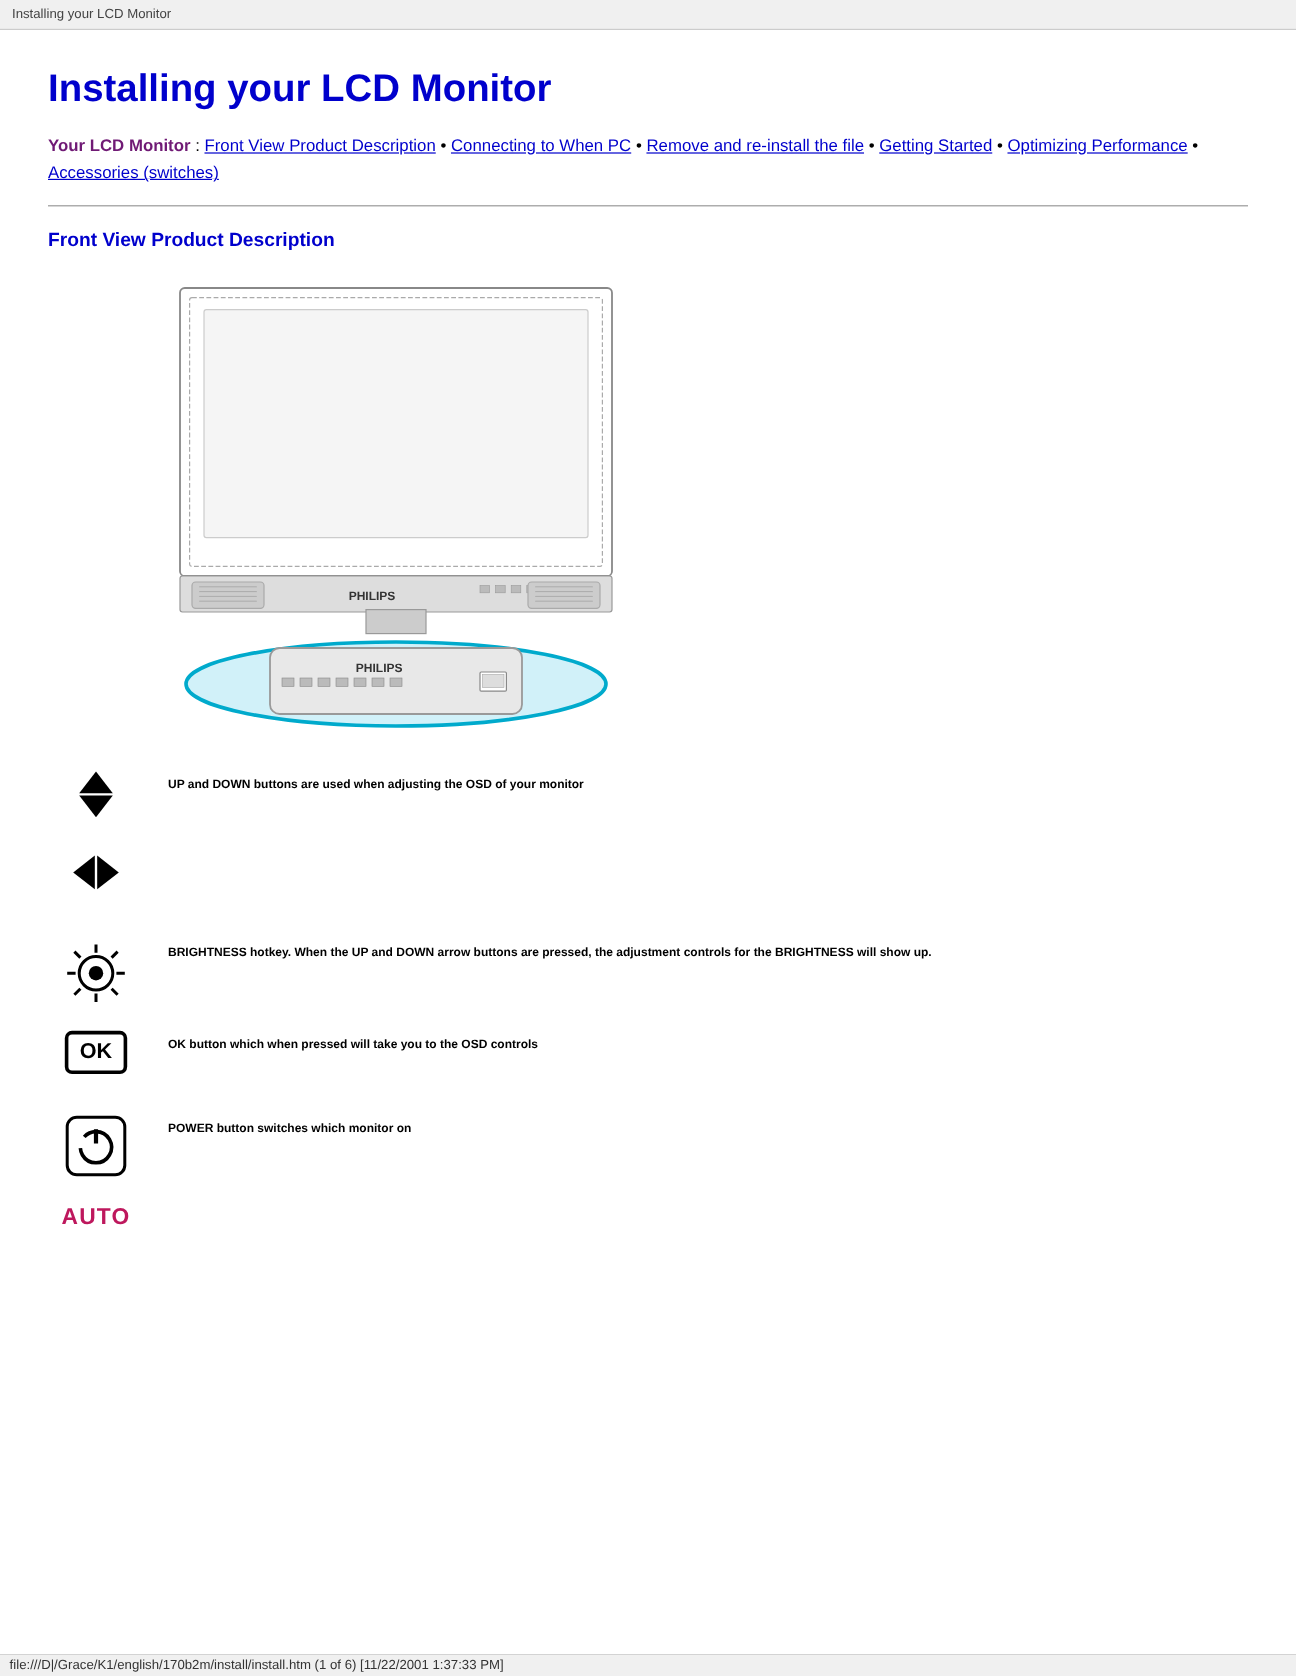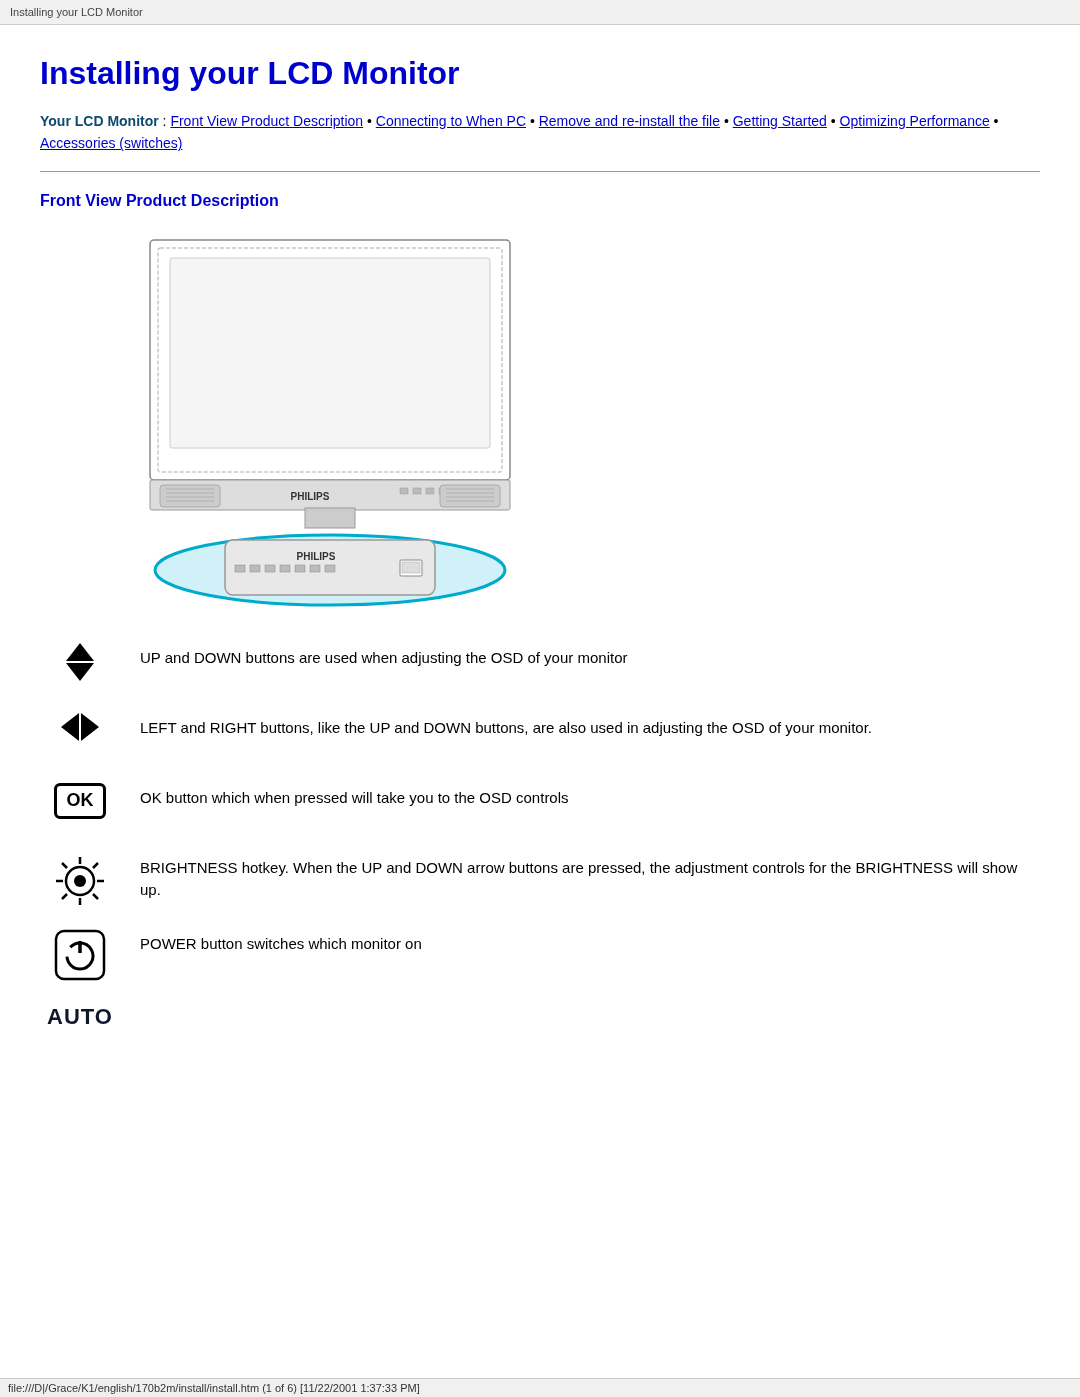--- a/index.html
+++ b/index.html
@@ -32,21 +32,21 @@
       margin-top: 10px;
     }
 
     .nav-links {
       font-size: 14px;
       line-height: 1.6;
       margin-bottom: 16px;
     }
 
     .nav-links strong {
-      color: #0c4a6e;
+      color: #701a75;
       margin-top: 38px;
     }
 
     .nav-links a {
       color: #0000cc;
       text-decoration: underline;
     }
 
     hr.divider {
       border: none;
@@ -89,23 +89,24 @@
       width: 80px;
       min-width: 80px;
       display: flex;
       align-items: center;
       justify-content: center;
       margin-right: 20px;
     }
 
     .control-description {
       flex: 1;
-      font-size: 15px;
+      font-size: 10px;
       line-height: 1.5;
       padding-top: 4px;
+      font-weight: bold;
     }
 
     
     .updown-icon {
       display: flex;
       flex-direction: column;
       align-items: center;
       gap: 2px;
     }
     .arrow-up {
@@ -165,23 +166,23 @@
     }
 
     
     .power-icon-wrapper svg {
       width: 52px;
       height: 52px;
     }
 
     
     .auto-icon {
-      font-size: 22px;
-      font-weight: bold;
-      color: #0f172a;
+      font-size: 19px;
+      font-weight: bold;
+      color: #be185d;
       letter-spacing: 1px;
     }
 
     .status-bar {
       position: fixed;
       bottom: 0;
       left: 0;
       right: 0;
       background: #f0f0f0;
       border-top: 1px solid #ccc;
@@ -275,28 +276,20 @@
       <div class="control-description">UP and DOWN buttons are used when adjusting the OSD of your monitor</div>
     </div>
 
     <div class="control-row">
       <div class="control-icon">
         <div class="leftright-icon">
           <div class="arrow-left"></div>
           <div class="arrow-right"></div>
         </div>
       </div>
-      <div class="control-description">LEFT and RIGHT buttons, like the UP and DOWN buttons, are also used in adjusting the OSD of your monitor.</div>
-    </div>
-
-    <div class="control-row">
-      <div class="control-icon">
-        <div class="ok-icon">OK</div>
-      </div>
-      <div class="control-description">OK button which when pressed will take you to the OSD controls</div>
     </div>
 
     <div class="control-row">
       <div class="control-icon">
         <div class="brightness-wrapper">
           <svg viewBox="0 0 56 56" xmlns="http://www.w3.org/2000/svg">
 
             <line x1="28" y1="4" x2="28" y2="11" stroke="#000" stroke-width="2.5"></line>
             <line x1="28" y1="45" x2="28" y2="52" stroke="#000" stroke-width="2.5"></line>
             <line x1="4" y1="28" x2="11" y2="28" stroke="#000" stroke-width="2.5"></line>
@@ -310,20 +303,27 @@
 
             <circle cx="28" cy="28" r="6" fill="#000"></circle>
           </svg>
         </div>
       </div>
       <div class="control-description">BRIGHTNESS hotkey. When the UP and DOWN arrow buttons are pressed, the adjustment controls for the BRIGHTNESS will show up.</div>
     </div>
 
     <div class="control-row">
       <div class="control-icon">
+        <div class="ok-icon">OK</div>
+      </div>
+      <div class="control-description">OK button which when pressed will take you to the OSD controls</div>
+    </div>
+
+    <div class="control-row">
+      <div class="control-icon">
         <div class="power-icon-wrapper">
           <svg viewBox="0 0 52 52" xmlns="http://www.w3.org/2000/svg">
 
             <rect x="2" y="2" width="48" height="48" rx="8" ry="8" fill="white" stroke="#000" stroke-width="2.5"></rect>
 
             <path d="M 26 14 A 13 13 0 1 1 25.9 14" fill="none" stroke="#000" stroke-width="3" stroke-dasharray="60,10"></path>
 
             <line x1="26" y1="12" x2="26" y2="24" stroke="#000" stroke-width="3.5"></line>
           </svg>
         </div>

